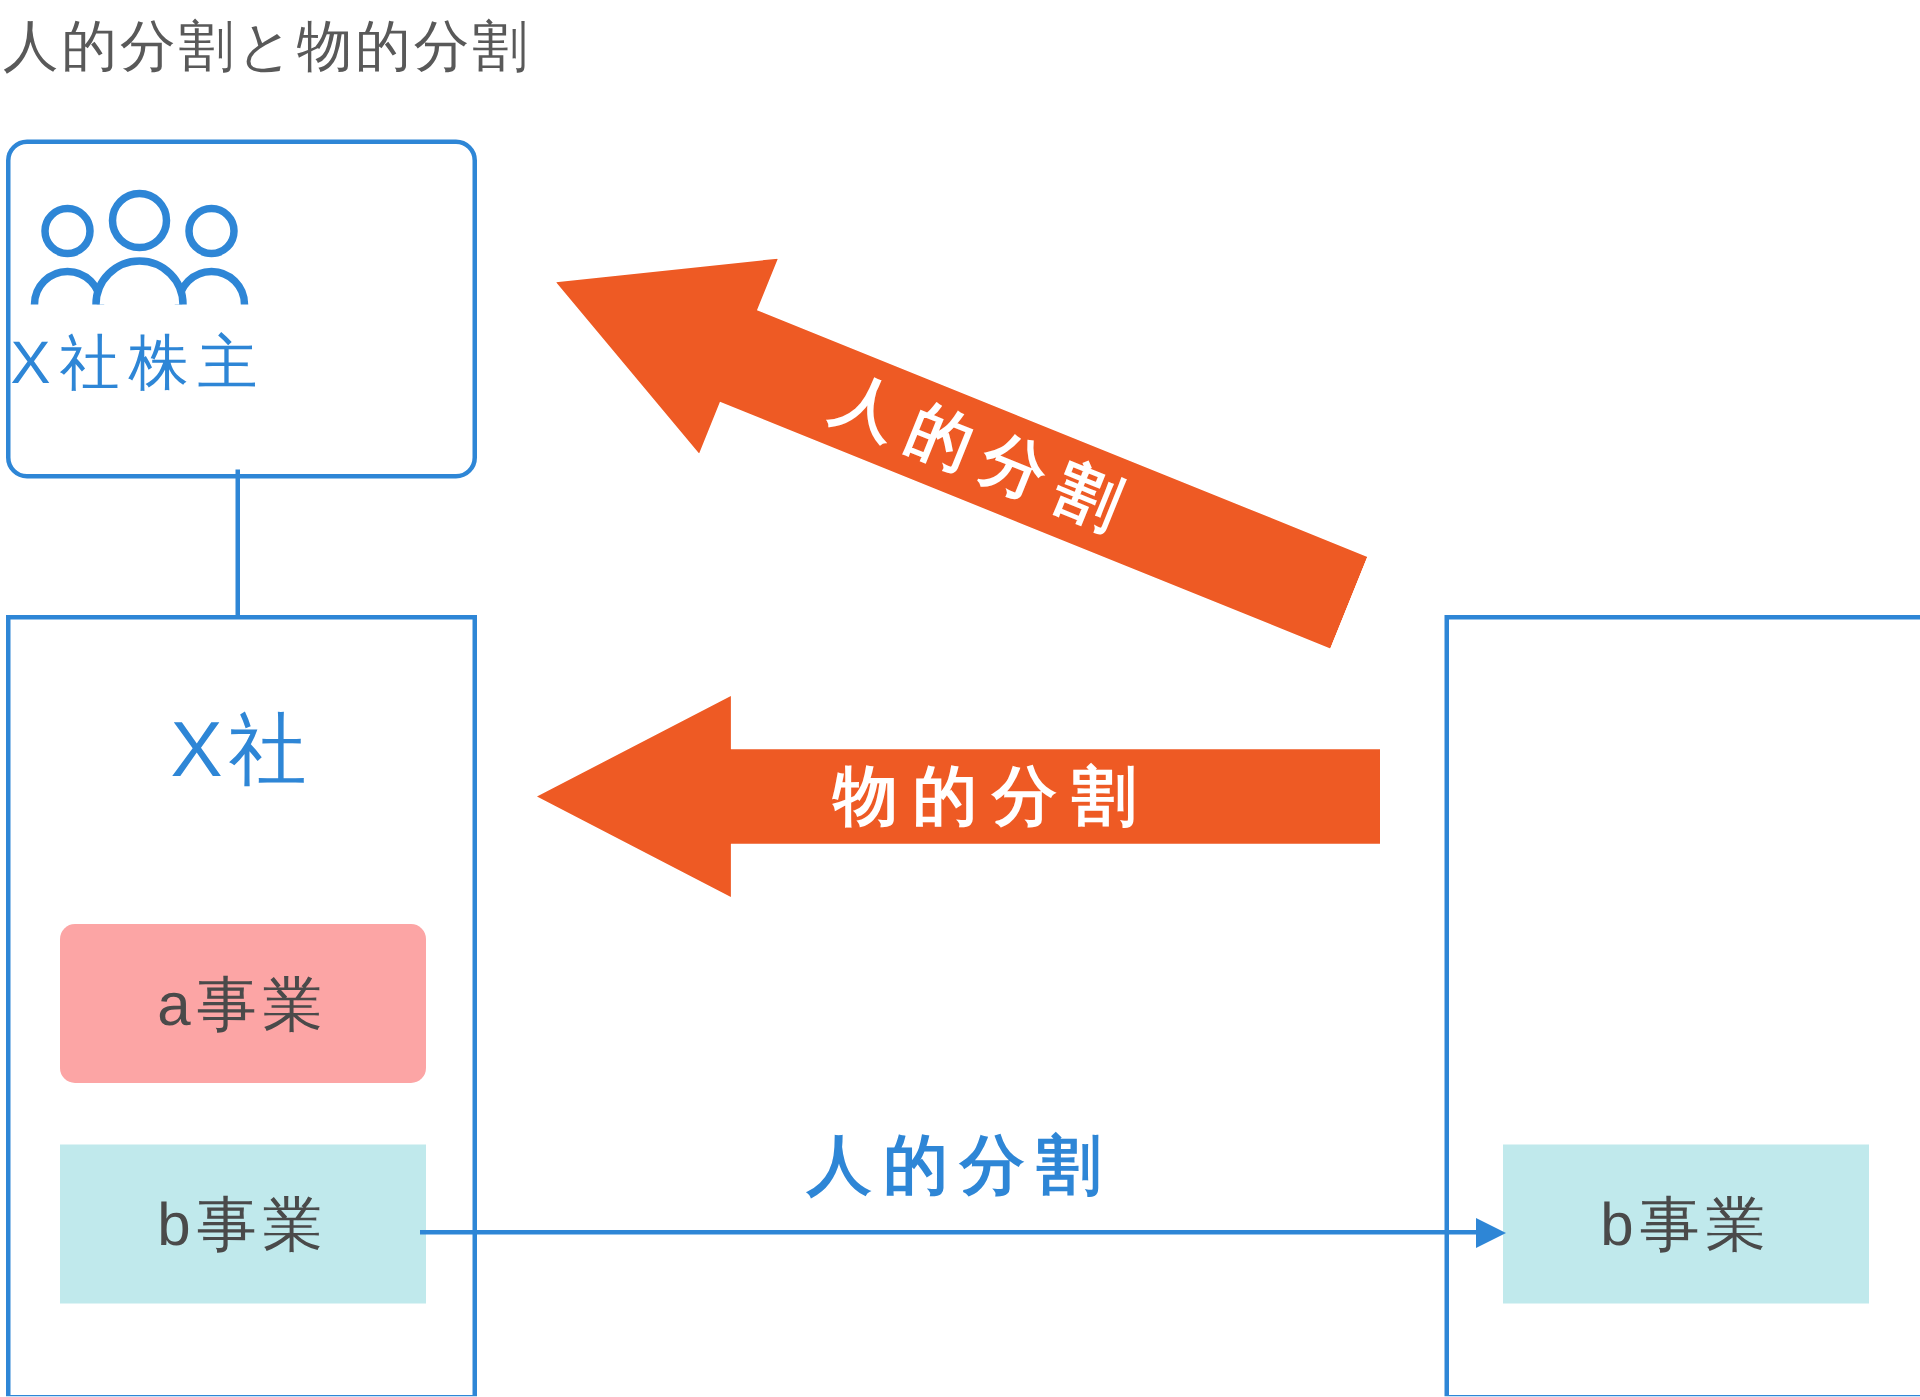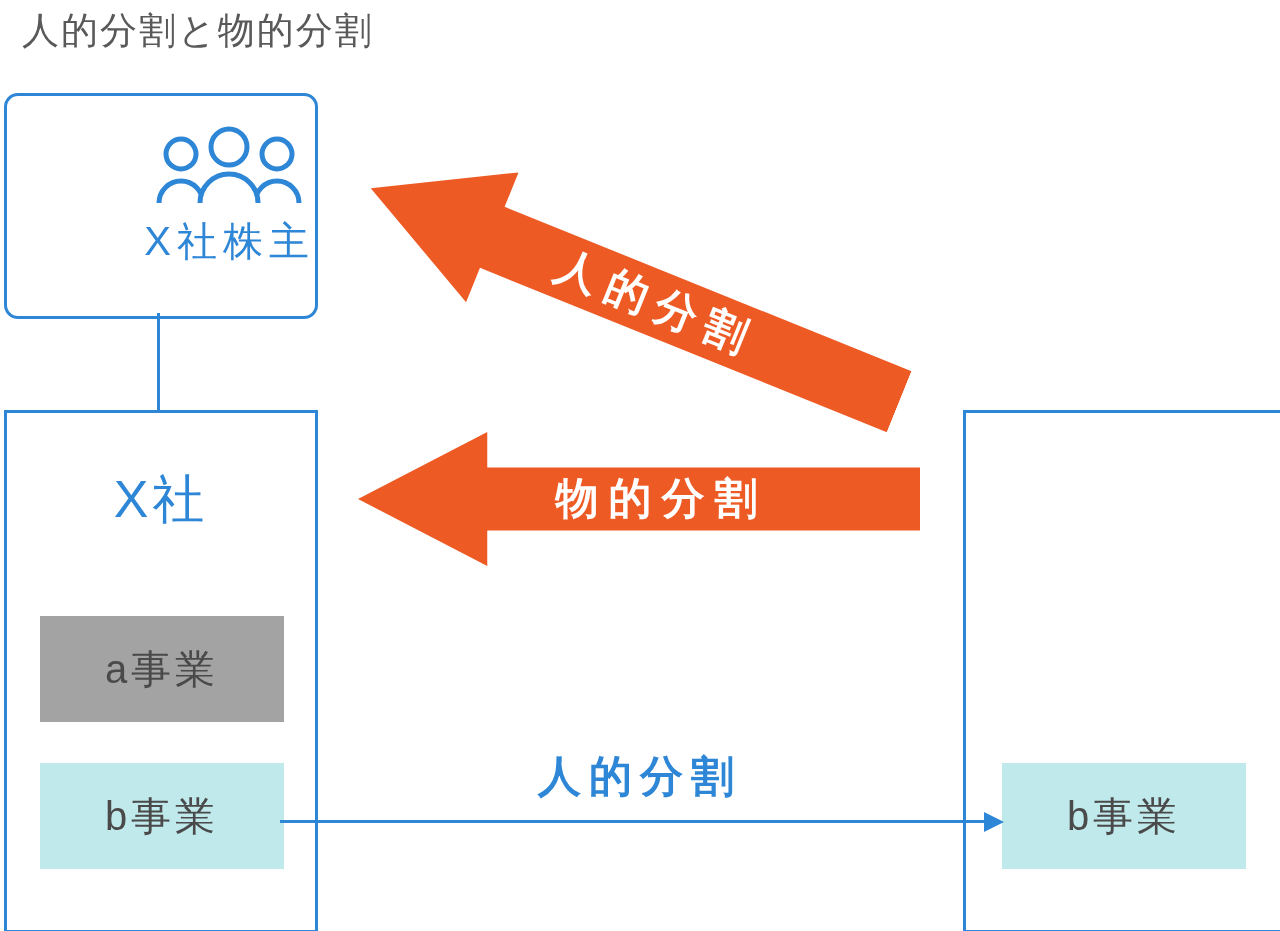--- a/index.html
+++ b/index.html
@@ -1,28 +1,28 @@
 <!DOCTYPE html>
 <html><head>
 <meta charset="utf-8">
 <style>
   html,body{margin:0;padding:0;background:#ffffff;}
   body{font-family:"Liberation Sans","DejaVu Sans",sans-serif;}
   .canvas{position:relative;width:1280px;height:931px;background:#fff;overflow:hidden;}
 
   .page-title{
-    position:absolute;left:22px;top:6px;
+    position:absolute;left:2px;top:6px;
     font-size:37px;color:#595959;font-weight:400;letter-spacing:2px;
   }
 
   
   .shareholders-box{
     position:absolute;left:4px;top:93px;width:308px;height:220px;
     border:3px solid #2e86d6;border-radius:14px;background:#fff;
-    display:flex;flex-direction:column;align-items:flex-end;justify-content:flex-start;
+    display:flex;flex-direction:column;align-items:flex-start;justify-content:flex-start;
   }
   .people-icon{margin-top:28px;}
   .shareholders-label{
     margin-top:8px;font-size:40px;color:#2e86d6;letter-spacing:6px;
   }
 
   .connector-v{
     position:absolute;left:157px;top:313px;width:3px;height:99px;background:#2e86d6;
   }
 
@@ -34,40 +34,40 @@
   .company-label{
     position:absolute;top:52px;left:0;width:100%;text-align:center;
     font-size:52px;color:#2e86d6;letter-spacing:4px;
   }
 
   .biz-box{
     position:absolute;width:244px;height:106px;
     display:flex;align-items:center;justify-content:center;
     font-size:40px;color:#4a4a4a;letter-spacing:4px;
   }
-  .biz-a{left:33px;top:203px;background:#a3a3a3;}
+  .biz-a{left:33px;top:203px;background:#fca5a5;border-radius:10px;}
   .biz-b{left:33px;top:350px;background:#c0e9ec;}
   .biz-b-y{left:36px;top:350px;background:#c0e9ec;}
 
   
   .big-arrow{
     position:absolute;background:#ee5a24;
     clip-path:polygon(0% 50%, 23% 0%, 23% 26.5%, 100% 26.5%, 100% 73.5%, 23% 73.5%, 23% 100%);
   }
   .big-arrow .arrow-label{
     position:absolute;left:18%;top:0;width:72%;height:100%;
     display:flex;align-items:center;justify-content:center;
     color:#ffffff;font-weight:bold;font-size:43px;letter-spacing:10px;
   }
   .arrow-jinteki{
     left:350px;top:225px;width:570px;height:140px;
     transform:rotate(22deg);
   }
   .arrow-butteki{
-    left:358px;top:432px;width:562px;height:134px;
+    left:358px;top:464px;width:562px;height:134px;
   }
 
   
   .kaisha-line{
     position:absolute;left:280px;top:820px;width:706px;height:3px;background:#2e86d6;
   }
   .kaisha-head{
     position:absolute;left:984px;top:812px;width:0;height:0;
     border-top:10px solid transparent;border-bottom:10px solid transparent;
     border-left:20px solid #2e86d6;

